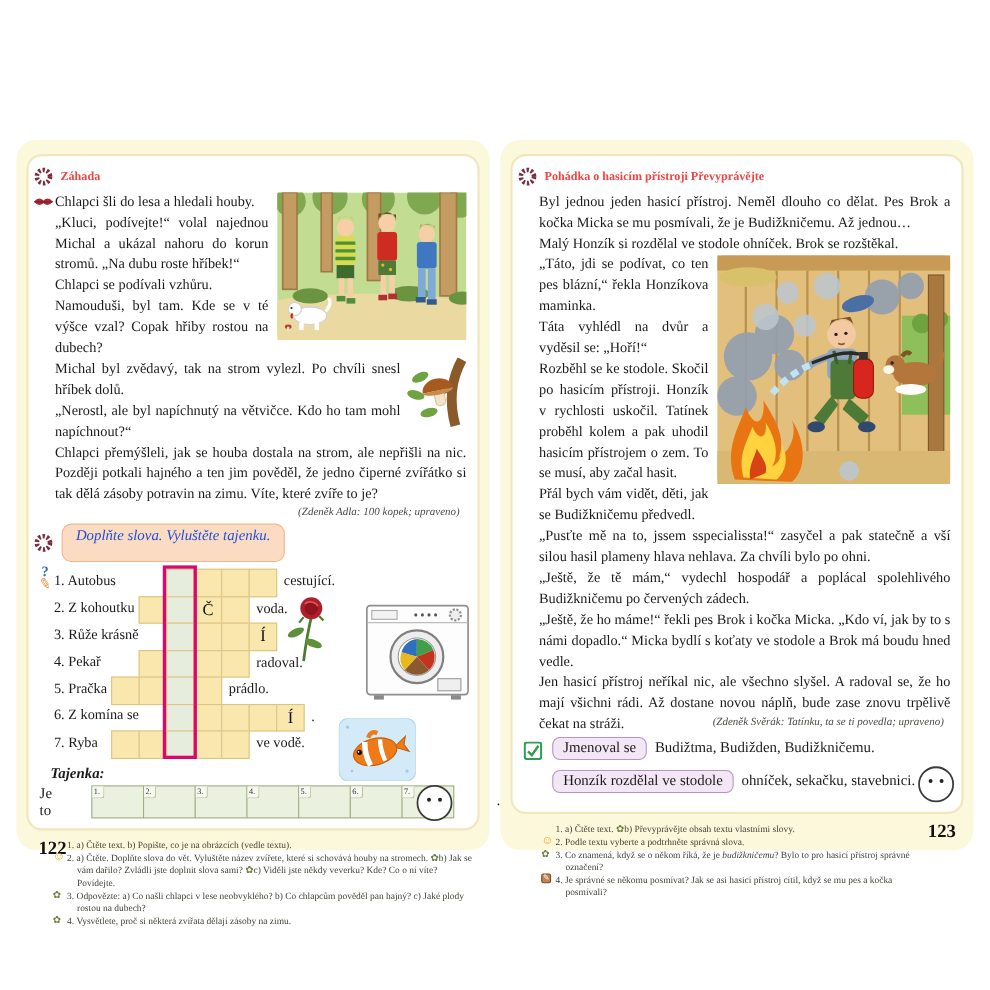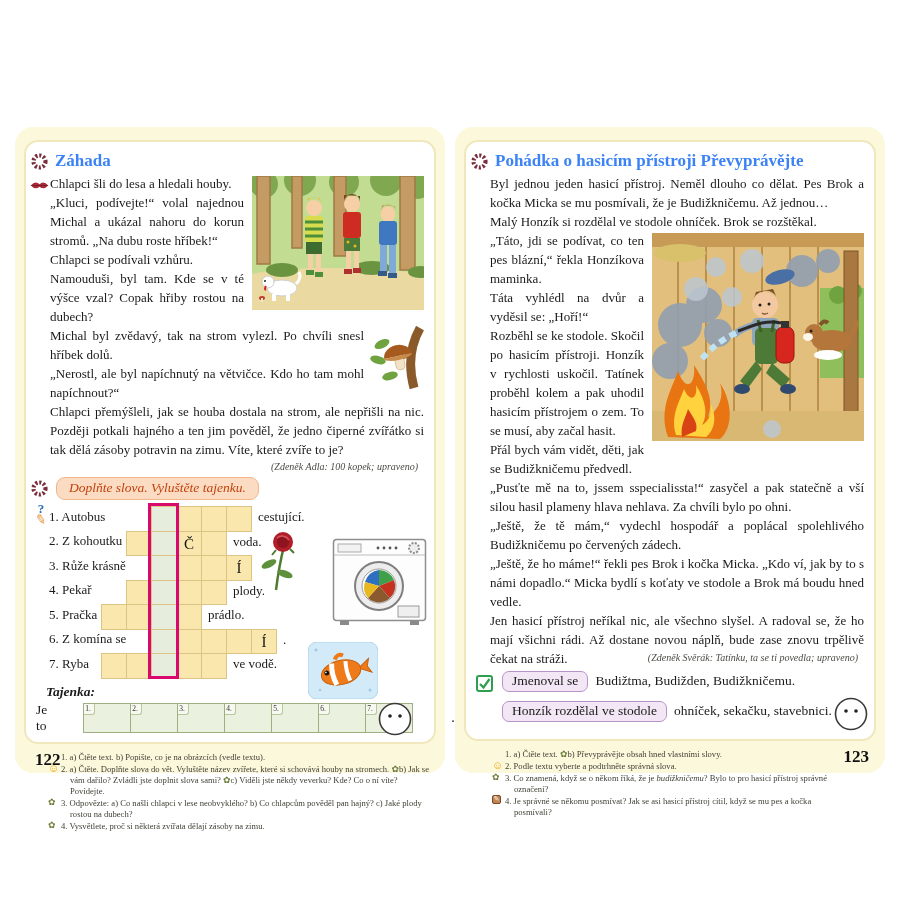--- a/index.html
+++ b/index.html
@@ -13,39 +13,39 @@
     background:#FCF8DC; border-radius:18px;
   }
   #page-left  { left:15px; }
   #page-right { left:455px; }
   .panel {
     margin:13px 9px 0 9px; background:#ffffff;
     border:2px solid #F0E7BC; border-radius:14px;
     padding:9px 10px 8px 10px; min-height:560px; position:relative;
   }
   .title-row { display:flex; align-items:center; gap:6px; margin:0 0 3px -6px; }
-  .title { font-weight:bold; font-size:17px; color:#3b82f6; }
+  .title { font-weight:bold; font-size:11px; color:#ef4444; }
   .gear  { width:19px; height:19px; flex:0 0 19px; display:inline-block; }
 
   .story { position:relative; padding-left:14px; }
   .story p { margin:0; text-align:justify; font-size:13px; line-height:19px; }
   .lips { position:absolute; left:-6px; top:3px; width:19px; height:11px; }
 
   .img-boys { float:right; width:172px; height:134px; margin:2px 0 4px 8px; }
   .img-mushroom { float:right; width:54px; height:64px; margin:0 0 2px 6px; }
   .img-fire { float:right; width:212px; height:208px; margin:2px 0 4px 8px; }
 
   .attribution { text-align:right; font-style:italic; font-size:10px; color:#4a4a45; margin:2px 6px 0 0; clear:none; }
   .attribution.overlap { margin-top:-16px; }
 
   
   .cw-header { display:flex; align-items:center; gap:7px; margin:5px 0 2px -6px; clear:both; }
   .instr-box {
     background:#FBDCC2; border:1.5px solid #F1B68B; border-radius:9px;
-    padding:2px 12px 3px 12px; font-style:italic; font-size:13.5px; color:#c2410c;
+    padding:2px 12px 15px 12px; font-style:italic; font-size:13.5px; color:#1d4ed8;
   }
   .cw { position:relative; height:178px; margin-top:2px; }
   .q-icon { position:absolute; left:-6px; top:2px; width:22px; text-align:center; }
   .q-icon b { color:#2C6FB5; font-size:13px; display:block; line-height:10px; }
   .q-icon i { color:#E8913C; font-style:normal; font-size:13px; display:block; margin-top:-2px; transform:rotate(12deg); }
   .cw-label { position:absolute; font-size:13px; white-space:nowrap; }
   .cw-cell {
     position:absolute; width:26px; height:25.5px;
     background:#FAE7AD; border:1px solid #DCC484;
     font-size:15px; text-align:center; line-height:24px; color:#111;
@@ -306,21 +306,21 @@
         <div class="cw-label" style="left: 13px; top: 55.5px;">3. Růže krásně</div>
         <div class="cw-cell hl" style="left: 115px; top: 53px;"></div>
         <div class="cw-cell" style="left: 140px; top: 53px;"></div>
         <div class="cw-cell" style="left: 165px; top: 53px;"></div>
         <div class="cw-cell" style="left: 190px; top: 53px;">Í</div>
         <div class="cw-label" style="left: 13px; top: 80px;">4. Pekař</div>
         <div class="cw-cell" style="left: 90px; top: 77.5px;"></div>
         <div class="cw-cell hl" style="left: 115px; top: 77.5px;"></div>
         <div class="cw-cell" style="left: 140px; top: 77.5px;"></div>
         <div class="cw-cell" style="left: 165px; top: 77.5px;"></div>
-        <div class="cw-suffix" style="left: 197px; top: 80.5px;">plody.</div>
+        <div class="cw-suffix" style="left: 197px; top: 80.5px;">radoval.</div>
         <div class="cw-label" style="left: 13px; top: 104.5px;">5. Pračka</div>
         <div class="cw-cell" style="left: 65px; top: 102px;"></div>
         <div class="cw-cell" style="left: 90px; top: 102px;"></div>
         <div class="cw-cell hl" style="left: 115px; top: 102px;"></div>
         <div class="cw-cell" style="left: 140px; top: 102px;"></div>
         <div class="cw-suffix" style="left: 172px; top: 105px; text-align: center;">prádlo.</div>
         <div class="cw-label" style="left: 13px; top: 129px;">6. Z komína se</div>
         <div class="cw-cell hl" style="left: 115px; top: 126.5px;"></div>
         <div class="cw-cell" style="left: 140px; top: 126.5px;"></div>
         <div class="cw-cell" style="left: 165px; top: 126.5px;"></div>
@@ -504,19 +504,19 @@
           <circle cx="17" cy="17" r="15.5" fill="#fff" stroke="#3a3a3a" stroke-width="1.6"></circle>
           <circle cx="12" cy="14" r="1.8" fill="#222"></circle>
           <circle cx="22" cy="14" r="1.8" fill="#222"></circle>
         </svg>
     </div>
   </div>
 
   <div class="footer">
     <span class="pgnum right">123</span>
     <div class="tasks" id="tasks-right">
-        <div class="task-line"><span>1. a) Čtěte text. </span><span class="flower-icon"></span><span>b) Převyprávějte obsah hned vlastními slovy.</span></div>
+        <div class="task-line"><span>1. a) Čtěte text. </span><span class="flower-icon"></span><span>b) Převyprávějte obsah textu vlastními slovy.</span></div>
         <div class="task-line"><span class="smiley-icon lead"></span><span>2. Podle textu vyberte a podtrhněte správná slova.</span></div>
         <div class="task-line"><span class="flower-icon lead"></span><span>3. Co znamená, když se o někom říká, že je </span><i>budižkničemu</i><span>? Bylo to pro hasicí přístroj správné označení?</span></div>
         <div class="task-line"><span class="pt-icon lead"></span><span>4. Je správné se někomu posmívat? Jak se asi hasicí přístroj cítil, když se mu pes a kočka posmívali?</span></div>
       </div>
   </div>
 </div>
 
 </body></html>

